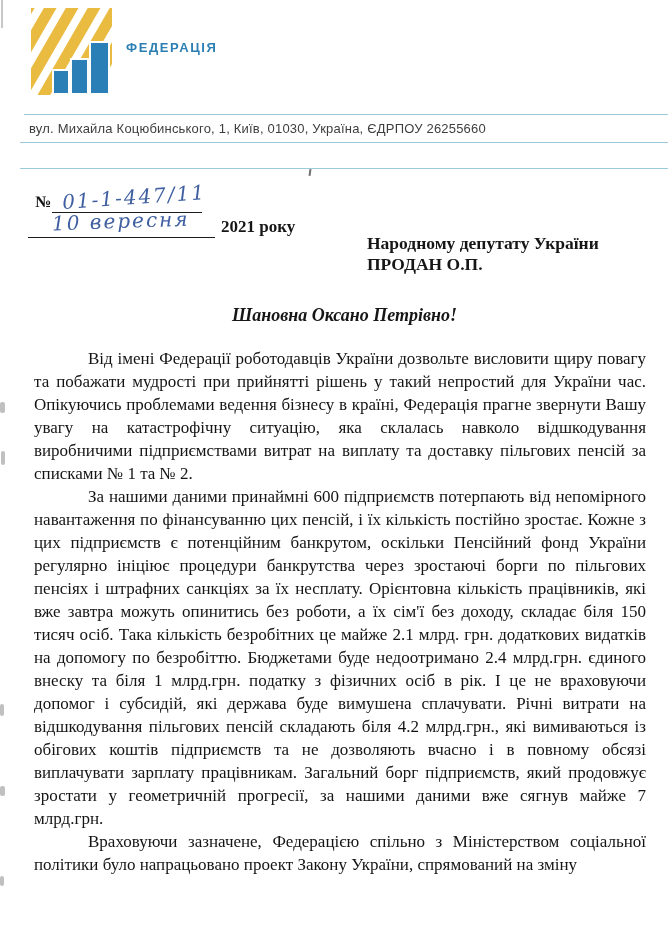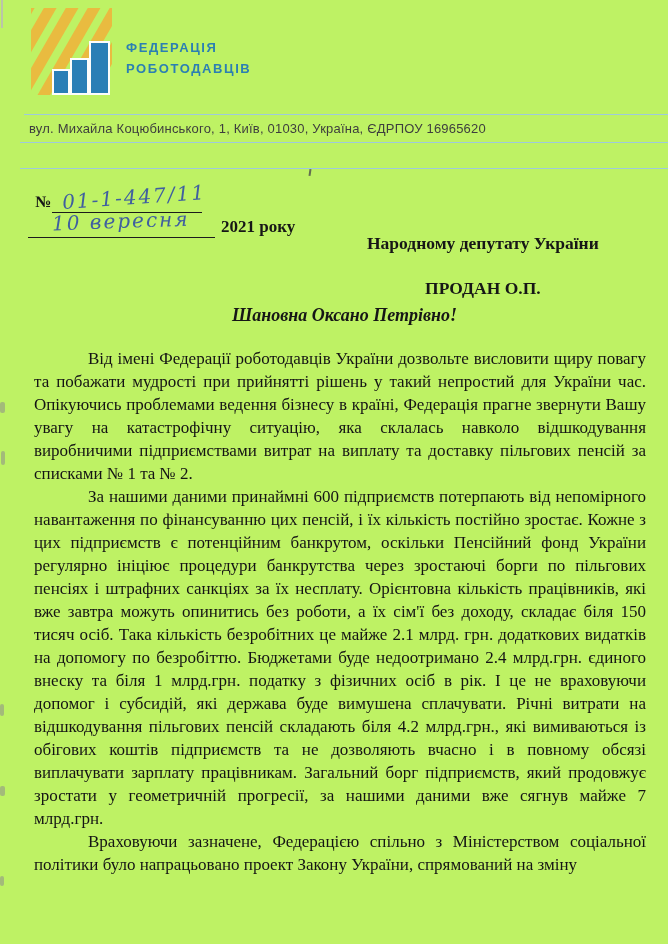--- a/index.html
+++ b/index.html
@@ -1,19 +1,19 @@
 <!DOCTYPE html>
 <html><head>
 <meta charset="utf-8">
 <style>
   html,body{margin:0;padding:0;background:#e8e8e8;}
   .page{
     position:relative;
     width:668px;height:944px;
-    background:#bef264;
+    background:#ffffff;
     overflow:hidden;
     font-family:"Liberation Serif",serif;
     color:#161616;
     margin:0 auto;
   }
   
   .logo{position:absolute;left:30px;top:6px;width:88px;height:94px;}
   .org-name{
     position:absolute;left:126px;top:37px;
     font-family:"Liberation Sans",sans-serif;
@@ -39,22 +39,22 @@
     font-family:"DejaVu Serif",serif;font-style:italic;
     color:#3f5fa0;letter-spacing:2px;white-space:nowrap;
   }
   .hand-number{left:62px;top:185px;font-size:20px;transform:rotate(-4deg);}
   .hand-date{left:52px;top:209px;font-size:20px;transform:rotate(-2deg);}
   .blank-line{position:absolute;height:0;border-bottom:1.5px solid #1c1c1c;}
   .blank-line-1{left:52px;top:212px;width:150px;}
   .blank-line-2{left:28px;top:237px;width:187px;}
   .year-printed{position:absolute;left:221px;top:217px;font-weight:bold;font-size:17px;}
   
-  .recipient{position:absolute;left:367px;top:233px;font-weight:bold;font-size:17.5px;white-space:nowrap;text-align:center;}
-  .recipient .line2{margin-top:24px;}
+  .recipient{position:absolute;left:367px;top:233px;font-weight:bold;font-size:17.5px;white-space:nowrap;}
+  .recipient .line2{}
   .salutation{
     position:absolute;left:232px;top:305px;
     font-weight:bold;font-style:italic;font-size:18px;white-space:nowrap;
   }
   
   .letter-body{
     position:absolute;left:34px;top:347px;width:612px;
     font-size:17px;line-height:23px;text-align:justify;
     color:#141414;
   }
@@ -98,25 +98,24 @@
       <rect x="40" y="51" width="19" height="37" fill="#fdfdfb"></rect>
       <rect x="59" y="34" width="21" height="54" fill="#fdfdfb"></rect>
       <rect x="24" y="64" width="14" height="22" fill="#2a7fb6"></rect>
       <rect x="42" y="53" width="15" height="33" fill="#2a7fb6"></rect>
       <rect x="61" y="36" width="17" height="50" fill="#2a7fb6"></rect>
     </g>
   </svg>
 
   <div class="org-name">
     <div>ФЕДЕРАЦІЯ</div>
-    <div>РОБОТОДАВЦІВ</div>
   </div>
 
   <div class="rule rule-1"></div>
-  <div class="hdr-line address">вул. Михайла Коцюбинського, 1, Київ, 01030, Україна, ЄДРПОУ 16965620</div>
+  <div class="hdr-line address">вул. Михайла Коцюбинського, 1, Київ, 01030, Україна, ЄДРПОУ 26255660</div>
   <div class="rule rule-2"></div>
   <div class="rule rule-3"></div>
 
   <div class="ref-no-label">№</div>
   <div class="hand hand-number">01-1-447/11</div>
   <div class="blank-line blank-line-1"></div>
   <div class="hand hand-date">10 вересня</div>
   <div class="blank-line blank-line-2"></div>
   <div class="year-printed">2021 року</div>
 

